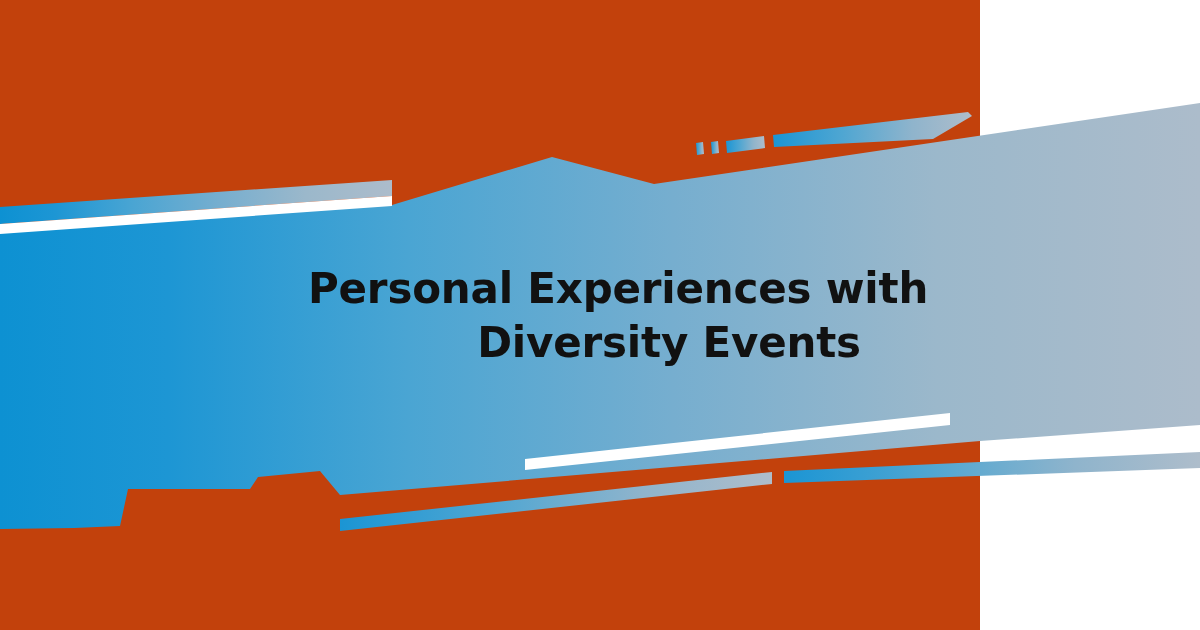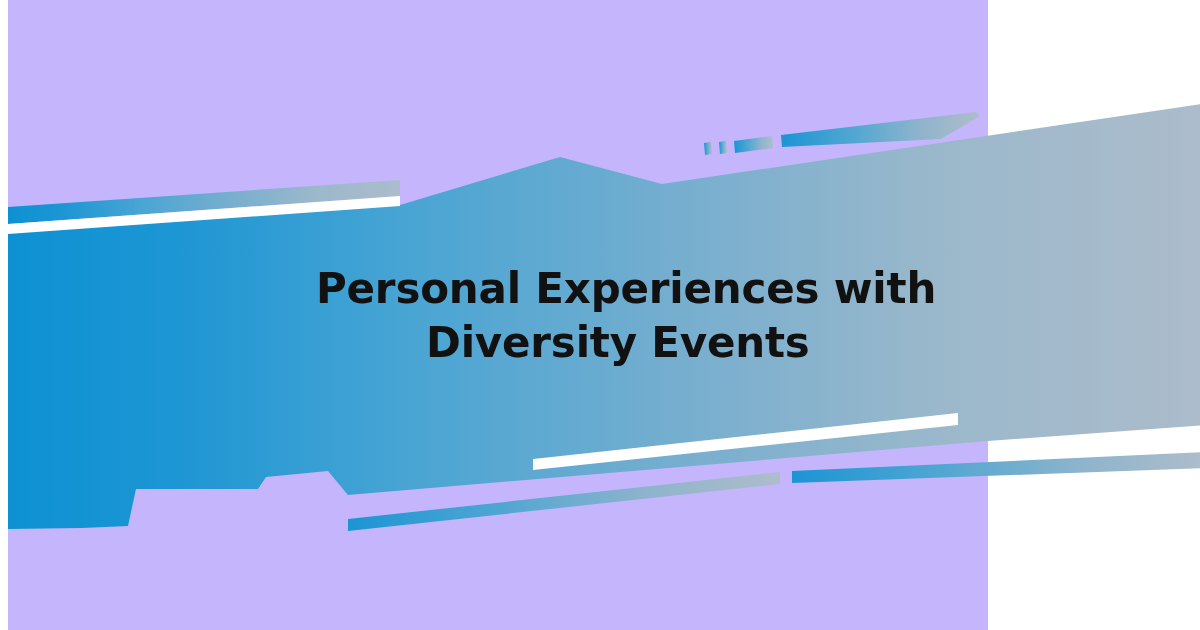--- a/index.html
+++ b/index.html
@@ -11,22 +11,21 @@
   body {
     width: 1200px;
     height: 630px;
     overflow: hidden;
     font-family: "DejaVu Sans", "Liberation Sans", sans-serif;
   }
   #banner-canvas {
     position: relative;
     width: 980px;
     height: 630px;
-    background: #c4b5fd;
-    margin-left: 8px;
+    background: #c2410c;
   }
   #banner-art {
     position: absolute;
     inset: 0;
     width: 1200px;
     height: 630px;
     display: block;
   }
   #title-block {
     position: absolute;
@@ -39,21 +38,21 @@
     display: block;
     font-family: "DejaVu Sans", "Liberation Sans", sans-serif;
     font-weight: bold;
     font-size: 42px;
     line-height: 54px;
     color: #111111;
     letter-spacing: -0.2px;
     white-space: nowrap;
   }
   .title-line.line-1 { text-align: left; padding-left: 8px; }
-  .title-line.line-2 { text-align: left; padding-left: 118px; }
+  .title-line.line-2 { text-align: center; padding-left: 118px; }
 </style>
 </head>
 <body>
 
 <div id="banner-canvas">
 
   <svg id="banner-art" viewBox="0 0 1200 630" preserveAspectRatio="none" xmlns="http://www.w3.org/2000/svg">
     <defs>
       <linearGradient id="blueGrad" x1="0" y1="0" x2="1" y2="0">
         <stop offset="0" stop-color="#0d91d2"></stop>

